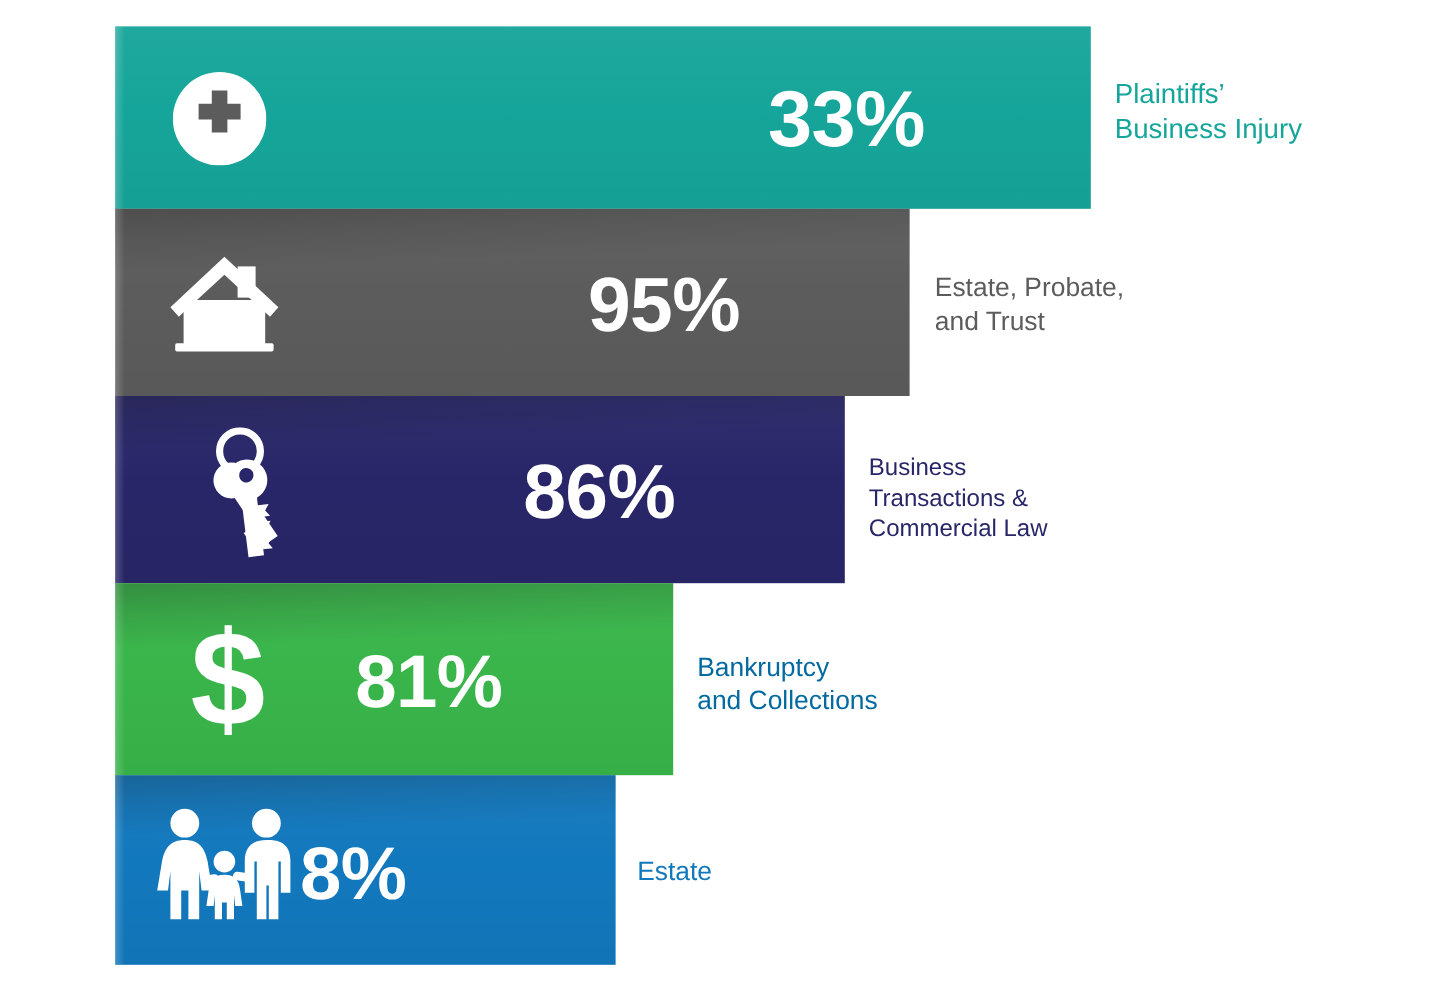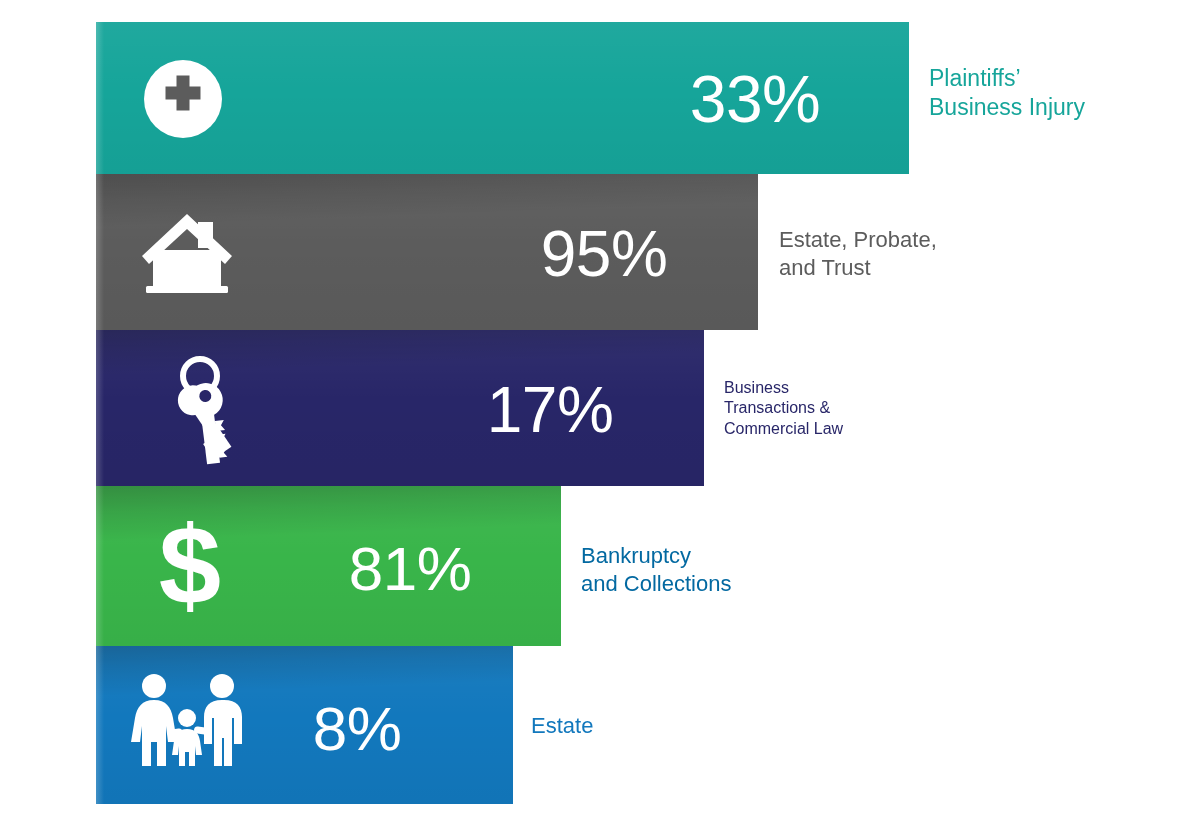--- a/index.html
+++ b/index.html
@@ -75,25 +75,25 @@
     justify-content: center;
     pointer-events: none;
   }
   .icon-wrap svg { display: block; }
 
   
   .pct {
     position: absolute;
     color: #ffffff;
     font-family: "Liberation Sans", sans-serif;
-    font-weight: 400;
+    font-weight: 700;
     letter-spacing: -0.5px;
     line-height: 1;
     white-space: nowrap;
-    text-align: center;
+    text-align: left;
   }
 
   
   .label {
     position: absolute;
     font-family: "Liberation Sans", sans-serif;
     font-weight: 400;
     line-height: 1.28;
     white-space: pre-line;
   }
@@ -173,23 +173,23 @@
             <circle cx="56" cy="40" r="6" fill="#282668"></circle>
             <rect x="49.5" y="58" width="13" height="50"></rect>
             <path d="M62.5 66 h9 l-3.5 5 3.5 5 h-9 z"></path>
             <path d="M62.5 80 h9 l-3.5 5 3.5 5 h-9 z"></path>
             <path d="M62.5 94 h8 l-3 4.5 3 4.5 h-8 z"></path>
           </g>
         </g>
       </svg>
     </div>
 
-    <div class="pct" style="left:436px; top:378px; width:228px; font-size:64px;">17%</div>
-
-    <div class="label" style="left:724px; top:378px; width:280px; font-size:16px; color:#282668;">Business
+    <div class="pct" style="left:436px; top:378px; width:228px; font-size:64px;">86%</div>
+
+    <div class="label" style="left:724px; top:378px; width:280px; font-size:20px; color:#282668;">Business
 Transactions &amp;
 Commercial Law</div>
   </div>
 
   <div class="row">
     <div class="bar" style="left:96px; top:486px; width:465px; height:160px; background:#39b54a;">
       <div class="shade" style="top:-42px; height:100px;"></div>
       <div class="sheen"></div>
       <div class="lefthl"></div>
     </div>

